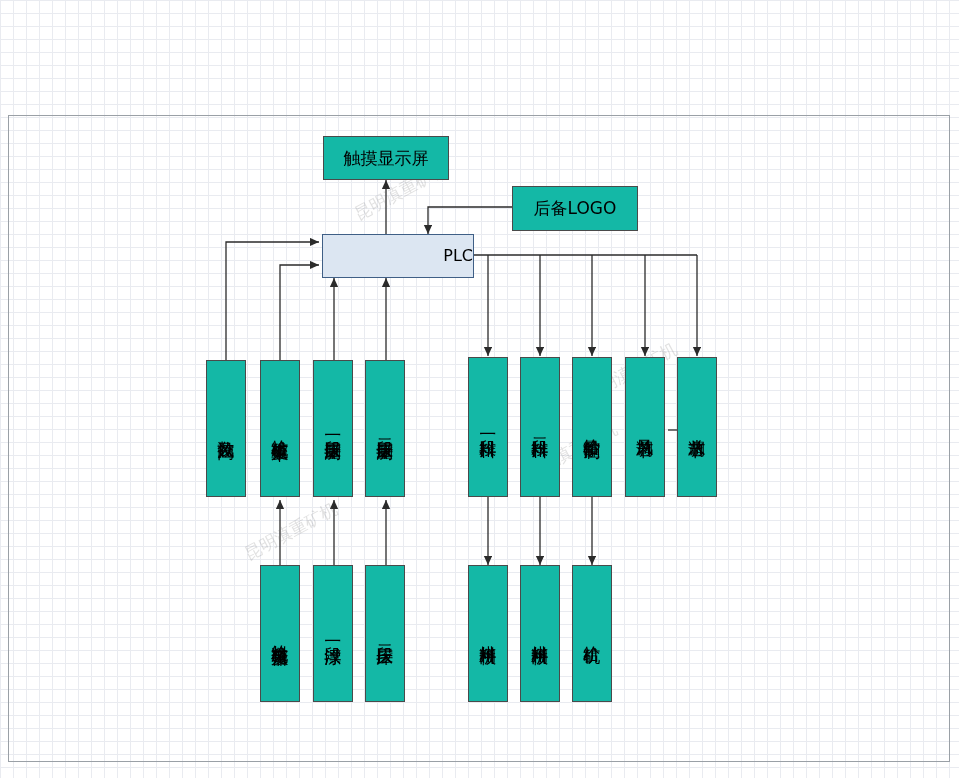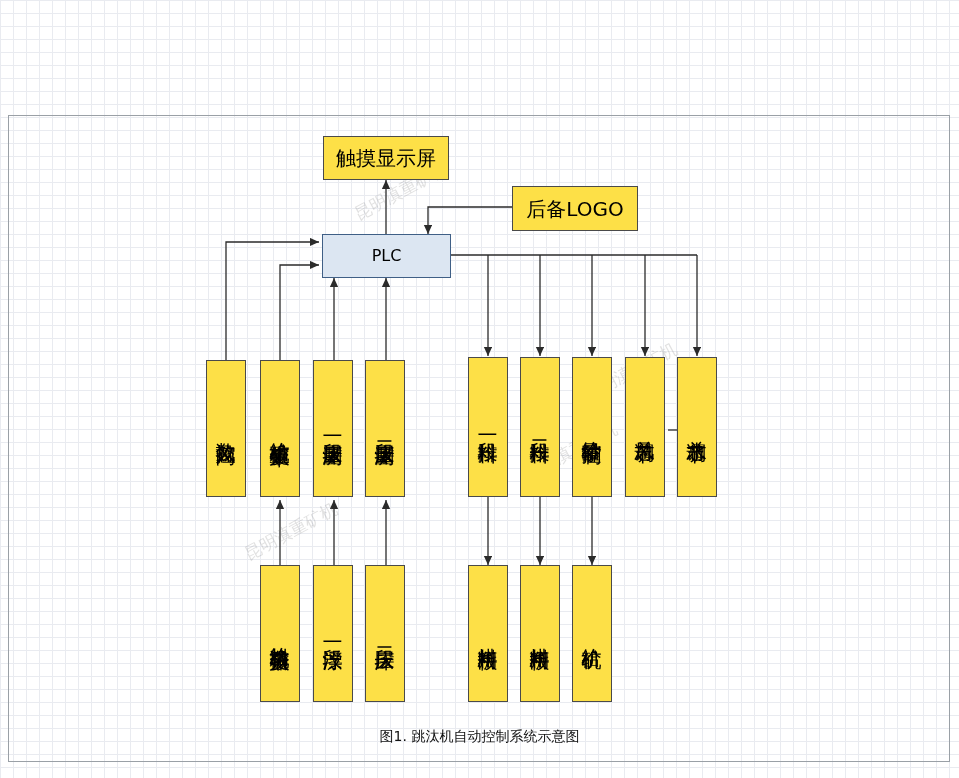--- a/index.html
+++ b/index.html
@@ -39,25 +39,25 @@
     width: 942px;
     height: 647px;
     border: 1px solid #9aa0a6;
     background: transparent;
     box-sizing: border-box;
   }
   .node {
     position: absolute;
     box-sizing: border-box;
     border: 1px solid #4a4a4a;
-    background: #fde047;
+    background: #14b8a6;
     display: flex;
     align-items: center;
     justify-content: center;
-    font-size: 20px;
+    font-size: 17px;
     color: #000000;
     line-height: 1.1;
   }
   .node.plc {
     background: #dce6f2;
     border-color: #3f5f86;
     font-size: 16px;
   }
   .node.vert > span {
     writing-mode: vertical-rl;
@@ -148,21 +148,21 @@
   <div class="wm" style="left:520px; top:440px;">昆明滇重矿机</div>
 
   <div class="node horiz" style="left:323px; top:136px; width:126px; height:44px;">
     <span>触摸显示屏</span>
   </div>
 
   <div class="node horiz" style="left:512px; top:186px; width:126px; height:45px;">
     <span>后备LOGO</span>
   </div>
 
-  <div class="node horiz plc" style="left:322px; top:234px; width:129px; height:44px;">
+  <div class="node horiz plc" style="left:322px; top:234px; width:152px; height:44px;justify-content:flex-end;">
     <span>PLC</span>
   </div>
 
   <div class="node vert" style="left:206px; top:360px; width:40px; height:137px;">
     <span>数控风阀</span>
   </div>
   <div class="node vert" style="left:260px; top:360px; width:40px; height:137px;">
     <span>给矿机变频率</span>
   </div>
   <div class="node vert" style="left:313px; top:360px; width:40px; height:137px;">
@@ -201,15 +201,14 @@
   <div class="node vert" style="left:468px; top:565px; width:40px; height:137px;">
     <span>排料闸板</span>
   </div>
   <div class="node vert" style="left:520px; top:565px; width:40px; height:137px;">
     <span>排料闸板</span>
   </div>
   <div class="node vert" style="left:572px; top:565px; width:40px; height:137px;">
     <span>给矿机</span>
   </div>
 
-  <div id="caption">图1.  跳汰机自动控制系统示意图</div>
 
 </div>
 
 </body></html>

